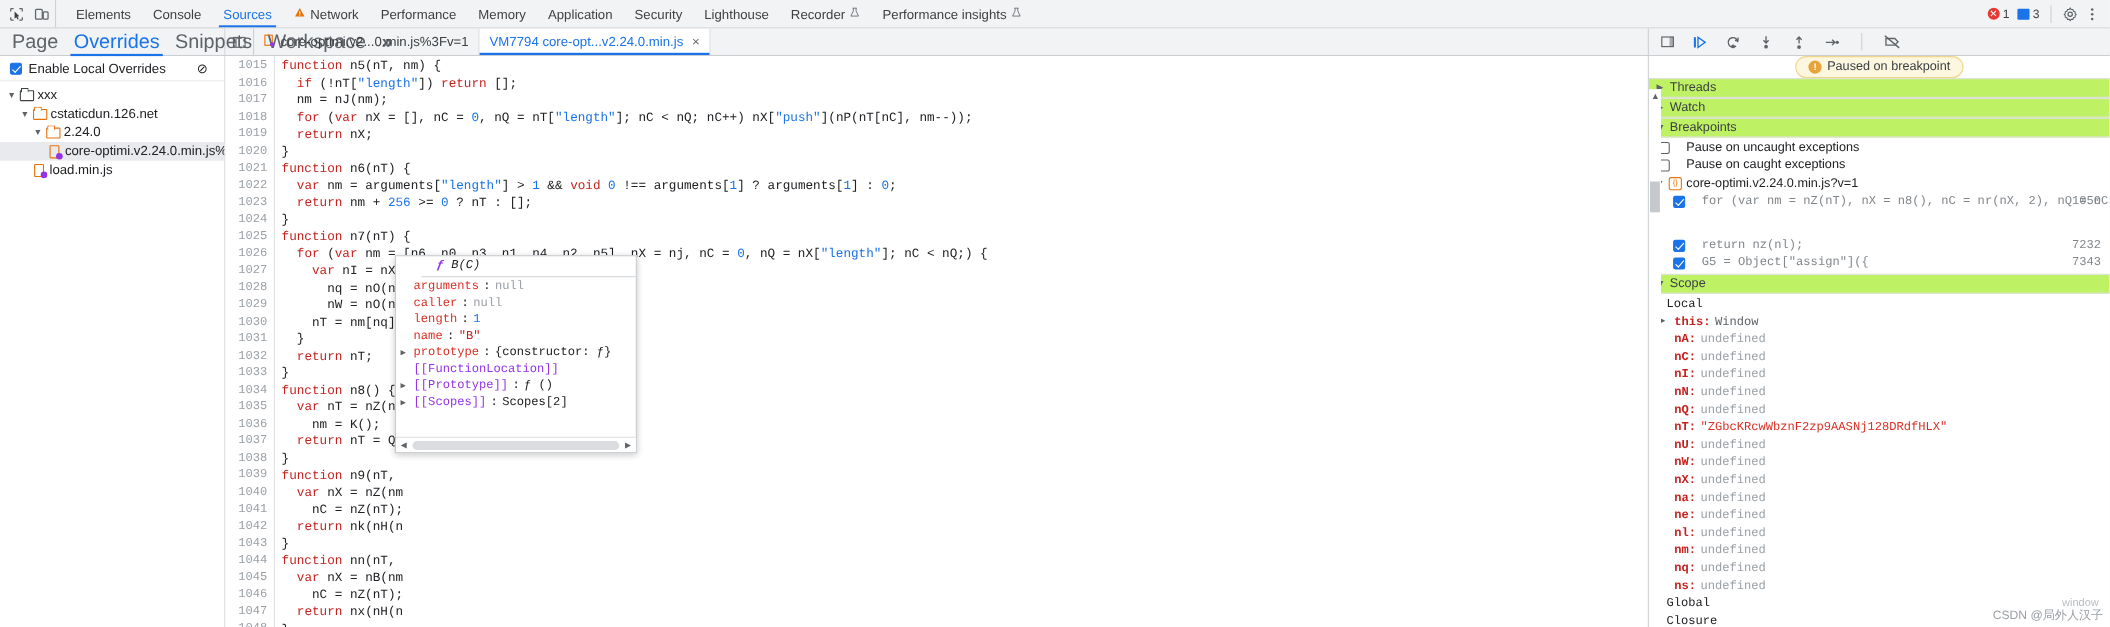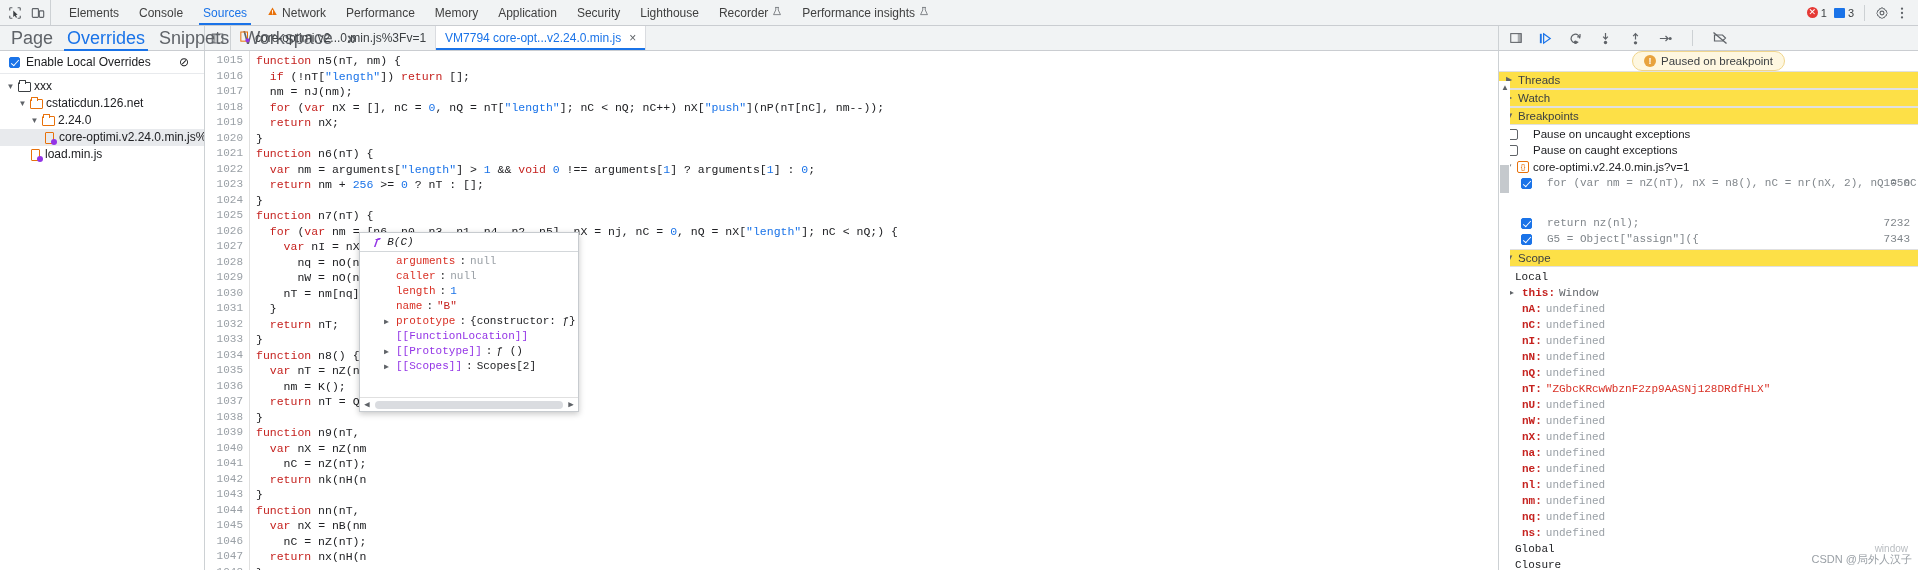--- a/index.html
+++ b/index.html
@@ -92,45 +92,45 @@
   .k{ color:#c5221f; }      
   .s{ color:#1a73e8; }      
   .n{ color:#1a73e8; }
 
   
   .popover{
     position:absolute; left:154px; top:181px; width:220px; height:180px;
     background:#fff; border:1px solid #c7cbcf; box-shadow:0 2px 6px rgba(0,0,0,.22);
     font-family:"Liberation Mono", monospace; font-size:11px; z-index:20; overflow:hidden;
   }
-  .pop-head{ height:19px; line-height:19px; padding-left:14px; border-bottom:1px solid #d3d7da; color:#202124; font-style:italic;}
+  .pop-head{ height:19px; line-height:19px; padding-left:14px; border-bottom:1px solid #d3d7da; color:#202124; font-style:italic;margin-left:23px;}
   .pop-head .fglyph{ color:#9334e6; font-style:italic; font-weight:bold; }
   .pop-rows{ padding-top:2px; }
-  .prow{ height:15px; line-height:15px; padding-left:24px; display:flex; align-items:flex-start; gap:4px; white-space:nowrap;}
+  .prow{ height:15px; line-height:15px; padding-left:4px; display:flex; align-items:flex-start; gap:4px; white-space:nowrap;}
   .prow .arr{ color:#5f6368; font-size:8px; width:8px; display:inline-block;}
   .pkey{ color:#d93025; }
   .pkey.dim{ color:#9334e6; }
   .pval-null{ color:#9aa0a6; }
   .pval-num{ color:#1a73e8; }
   .pval-str{ color:#c5221f; }
   .pval-plain{ color:#202124; }
   .pop-scroll{ position:absolute; left:0; right:0; bottom:0; height:14px; border-top:1px solid #e0e0e0; background:#fff;
                display:flex; align-items:center; }
   .pop-scroll .ar{ width:14px; text-align:center; color:#5f6368; font-size:9px;}
   .pop-scroll .bar{ flex:1; height:8px; background:#dadce0; border-radius:4px; margin:0 1px; }
 
   
   .dbg-pane{ width:420px; flex:0 0 420px; border-left:1px solid #cdd1d4; background:#fff; display:flex; flex-direction:column;
              overflow:hidden; position:relative;}
   .paused-bar{ height:30px; display:flex; align-items:center; justify-content:center; background:#fff;}
   .paused-pill{ display:flex; align-items:center; gap:5px; background:#fef7e0; border:1px solid #f0d58c;
                 border-radius:11px; padding:3px 11px; font-size:11.5px; color:#3c4043;}
   .warn-ic{ width:12px; height:12px; border-radius:50%; background:#e8a33d; color:#fff; font-size:9px;
             display:flex; align-items:center; justify-content:center; font-weight:bold;}
-  .sec-head{ height:18px; line-height:18px; background:#fde047; border-top:1px solid #e0e0e0; border-bottom:1px solid #e0e0e0;
+  .sec-head{ height:18px; line-height:18px; background:#bef264; border-top:1px solid #e0e0e0; border-bottom:1px solid #e0e0e0;
              padding-left:7px; font-size:11.5px; color:#3c4043; cursor:pointer; display:flex; align-items:center; gap:4px;}
   .tri{ font-size:8px; color:#5f6368; display:inline-block; width:8px;}
   .sec-body{ padding:1px 0 2px 0; font-size:11.5px;}
   .brow{ height:16px; line-height:16px; display:flex; align-items:center; gap:15px; padding-left:8px; white-space:nowrap;}
   .brow .cb{ width:11px; height:11px; }
   .bp-file{ display:flex; align-items:center; gap:4px; padding-left:6px; height:17px; }
   .js-badge{ width:12px; height:12px; border:1.4px solid #e8710a; border-radius:2px; display:flex; align-items:center;
              justify-content:center; font-size:7px; color:#e8710a; }
   .bp-code{ font-family:"Liberation Mono", monospace; color:#80868b; font-size:11px;}
   .scope-row{ height:16px; line-height:16px; padding-left:10px; font-family:"Liberation Mono", monospace; font-size:11px;

